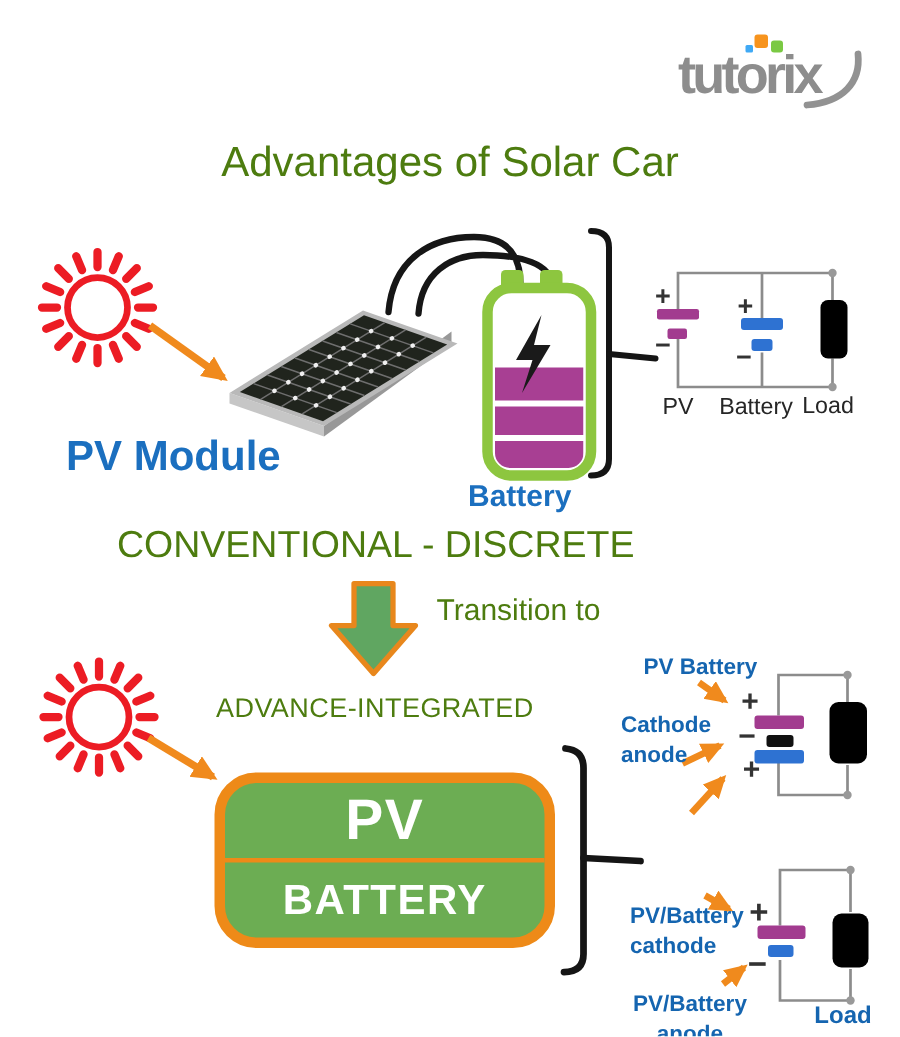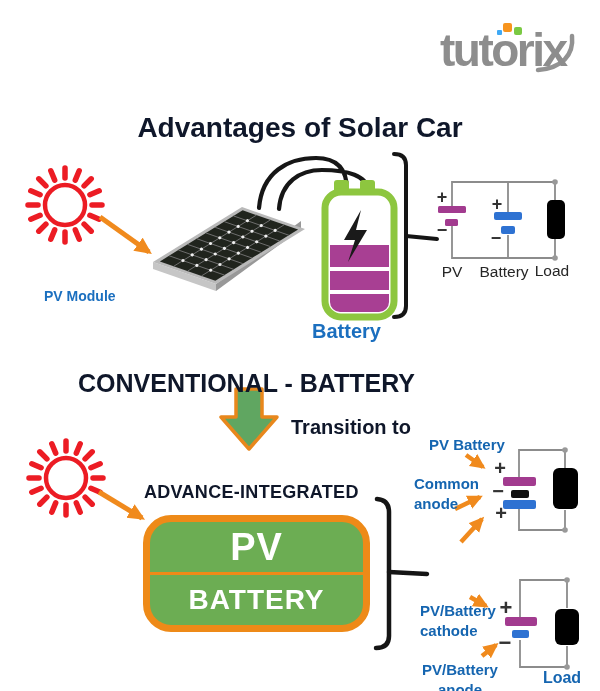--- a/index.html
+++ b/index.html
@@ -1,20 +1,20 @@
 <!DOCTYPE html>
 <html><head>
 <meta charset="utf-8">
 <style>
   html,body{margin:0;padding:0;background:#fff;}
   .stage{position:relative;width:600px;height:691px;background:#ffffff;overflow:hidden;
          font-family:"Liberation Sans",sans-serif;}
   .abs{position:absolute;}
   .txt{position:absolute;white-space:nowrap;}
-  .heading{color:#0f172a;font-weight:700;margin-top:20px;}
+  .heading{color:#4d7c0f;font-weight:400;}
   .blue-label{color:#1B6FBF;font-weight:700;}
   .small-blue{position:absolute;color:#1565B0;font-weight:700;font-size:15px;line-height:20px;white-space:normal;}
   .sign{position:absolute;color:#333333;font-weight:700;text-align:center;width:16px;}
   .circ-label{position:absolute;color:#262626;font-weight:500;font-size:15.5px;text-align:center;}
   svg{display:block;}
 </style>
 </head>
 <body>
 
 <div class="stage">
@@ -113,53 +113,53 @@
       <path d="M470,597 L486,606" marker-end="url(#ah)"></path>
       <path d="M482,656 L496,645" marker-end="url(#ah)"></path>
     </g>
 
     <path d="M538,70 C562,68 574,55 572,36" stroke="#929292" stroke-width="4.5" fill="none" stroke-linecap="round"></path>
     <rect x="497" y="30" width="5" height="5" rx="1" fill="#3FA9F5"></rect>
     <rect x="503" y="23" width="9" height="9" rx="2" fill="#F7941E"></rect>
     <rect x="514" y="27" width="8" height="8" rx="2" fill="#7AC943"></rect>
   </svg>
 
-  <div class="txt" style="left:440px;top:30px;font-size:46px;line-height:40px;font-weight:700;color:#8D8D8D;letter-spacing:-2.5px;">tutorix</div>
+  <div class="txt" style="left:452px;top:30px;font-size:36px;line-height:40px;font-weight:700;color:#8D8D8D;letter-spacing:-2.5px;">tutorix</div>
 
   <div class="txt heading" style="left:0;top:92px;width:600px;text-align:center;font-size:28px;">Advantages of Solar Car</div>
 
-  <div class="txt blue-label" style="left:44px;top:288px;font-size:14px;">PV Module</div>
+  <div class="txt blue-label" style="left:44px;top:288px;font-size:28px;">PV Module</div>
   <div class="txt blue-label" style="left:312px;top:320px;font-size:20px;">Battery</div>
 
   <div class="sign" style="left:434px;top:187px;font-size:18px;line-height:20px;">+</div>
   <div class="sign" style="left:434px;top:220px;font-size:18px;line-height:20px;">−</div>
   <div class="sign" style="left:489px;top:194px;font-size:18px;line-height:20px;">+</div>
   <div class="sign" style="left:488px;top:228px;font-size:18px;line-height:20px;">−</div>
 
   <div class="circ-label" style="left:434px;top:263px;width:36px;">PV</div>
   <div class="circ-label" style="left:476px;top:263px;width:56px;">Battery</div>
   <div class="circ-label" style="left:532px;top:262px;width:40px;">Load</div>
 
-  <div class="txt heading" style="left:78px;top:349px;font-size:25px;">CONVENTIONAL - BATTERY</div>
+  <div class="txt heading" style="left:78px;top:349px;font-size:25px;">CONVENTIONAL - DISCRETE</div>
 
   <div class="txt heading" style="left:291px;top:396px;font-size:20px;">Transition to</div>
 
   <div class="txt heading" style="left:144px;top:462px;font-size:18px;letter-spacing:0.3px;">ADVANCE-INTEGRATED</div>
 
   <div class="abs" style="left:143px;top:515px;width:227px;height:117px;background:#6CAD53;border:7px solid #EE8A18;border-radius:28px;box-sizing:border-box;">
     <div style="height:53px;border-bottom:3px solid #EE8A18;display:flex;align-items:center;justify-content:center;box-sizing:border-box;">
       <span style="color:#ffffff;font-weight:700;font-size:38px;letter-spacing:1px;">PV</span>
     </div>
     <div style="height:50px;display:flex;align-items:center;justify-content:center;">
       <span style="color:#ffffff;font-weight:700;font-size:28px;letter-spacing:1px;">BATTERY</span>
     </div>
   </div>
 
   <div class="small-blue" style="left:429px;top:435px;width:100px;">PV Battery</div>
-  <div class="small-blue" style="left:414px;top:474px;width:84px;">Common anode</div>
+  <div class="small-blue" style="left:414px;top:474px;width:84px;">Cathode anode</div>
 
   <div class="sign" style="left:492px;top:457px;font-size:20px;line-height:22px;">+</div>
   <div class="sign" style="left:490px;top:480px;font-size:20px;line-height:22px;">−</div>
   <div class="sign" style="left:493px;top:502px;font-size:20px;line-height:22px;">+</div>
 
   <div class="small-blue" style="left:420px;top:577px;width:86px;margin-top:24px;">PV/Battery cathode</div>
   <div class="small-blue" style="left:417px;top:660px;width:86px;text-align:center;">PV/Battery anode</div>
   <div class="small-blue" style="left:540px;top:668px;width:44px;text-align:center;font-size:16px;">Load</div>
 
   <div class="sign" style="left:497px;top:596px;font-size:22px;line-height:24px;width:18px;">+</div>

